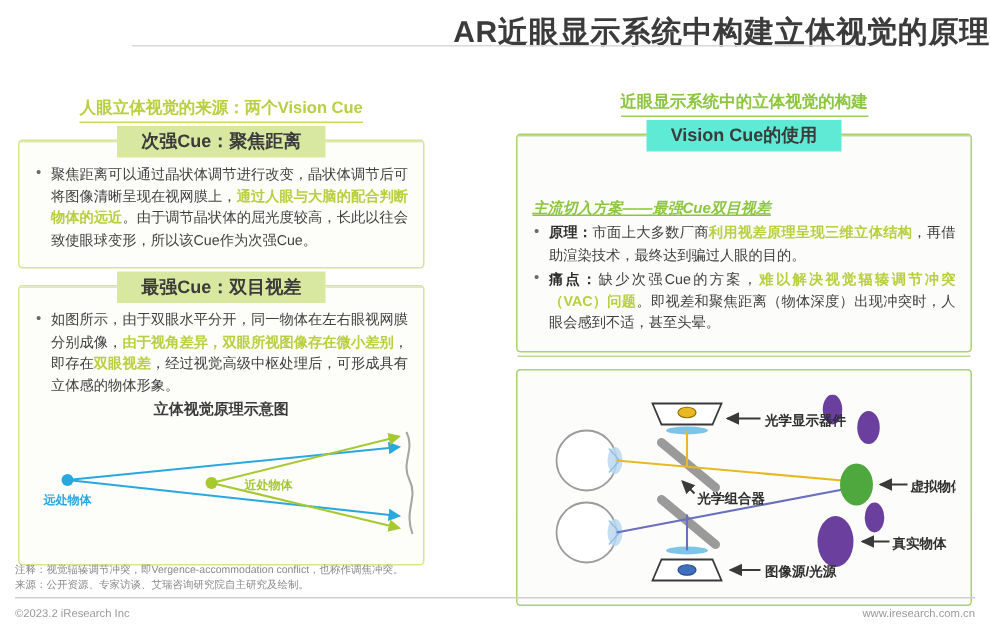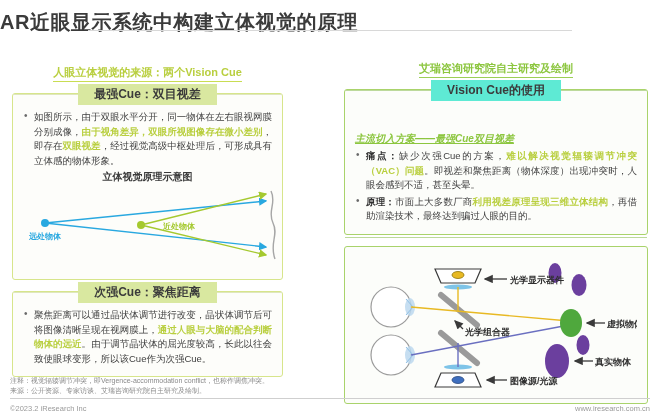--- a/index.html
+++ b/index.html
@@ -7,21 +7,21 @@
     width: 660px; height: 419px;
     background: #ffffff;
     font-family: "Liberation Sans", "DejaVu Sans", sans-serif;
     overflow: hidden;
   }
   .page { position: relative; width: 660px; height: 419px; }
 
   
   .title-wrap {
     position: absolute; left: 0; top: 8px; width: 660px;
-    text-align: left;
+    text-align: right;
   }
   .title {
     font-size: 20px; font-weight: bold; color: #3b3b3b;
     letter-spacing: 0.5px; line-height: 28px;
   }
   .title-rule {
     position: absolute; left: 88px; top: 30px; width: 484px; height: 1px;
     background: #d8d8d8;
   }
 
@@ -113,20 +113,35 @@
 
   <div class="title-wrap">
     <div class="title">AR近眼显示系统中构建立体视觉的原理</div>
   </div>
   <div class="title-rule"></div>
 
   <div class="col-left">
 
     <div class="col-head-row">
       <span class="col-head left">人眼立体视觉的来源：两个Vision Cue</span>
+    </div>
+
+    <div class="card">
+      <div class="band-wrap">
+        <span class="band-line"></span>
+        <span class="band">次强Cue：聚焦距离</span>
+        <span class="band-line"></span>
+      </div>
+      <div class="card-body">
+        <ul class="blist">
+          <li>
+            <span><span>聚焦距离可以通过晶状体调节进行改变，晶状体调节后可将图像清晰呈现在视网膜上，</span><span class="hl">通过人眼与大脑的配合判断物体的远近</span><span>。由于调节晶状体的屈光度较高，长此以往会致使眼球变形，所以该Cue作为次强Cue。</span></span>
+          </li>
+        </ul>
+      </div>
     </div>
 
     <div class="card">
       <div class="band-wrap">
         <span class="band-line"></span>
         <span class="band">最强Cue：双目视差</span>
         <span class="band-line"></span>
       </div>
       <div class="card-body">
         <ul class="blist">
@@ -158,57 +173,42 @@
 
             <circle cx="22" cy="38" r="4" fill="#29a8e0"></circle>
             <circle cx="118" cy="40" r="4" fill="#a5c92f"></circle>
 
             <text x="6" y="54" font-size="8" font-weight="bold" fill="#29a8e0" font-family="Liberation Sans, sans-serif">远处物体</text>
             <text x="140" y="44" font-size="8" font-weight="bold" fill="#a5c92f" font-family="Liberation Sans, sans-serif">近处物体</text>
           </svg>
         </div>
       </div>
     </div>
-
-    <div class="card">
-      <div class="band-wrap">
-        <span class="band-line"></span>
-        <span class="band">次强Cue：聚焦距离</span>
-        <span class="band-line"></span>
-      </div>
-      <div class="card-body">
-        <ul class="blist">
-          <li>
-            <span><span>聚焦距离可以通过晶状体调节进行改变，晶状体调节后可将图像清晰呈现在视网膜上，</span><span class="hl">通过人眼与大脑的配合判断物体的远近</span><span>。由于调节晶状体的屈光度较高，长此以往会致使眼球变形，所以该Cue作为次强Cue。</span></span>
-          </li>
-        </ul>
-      </div>
-    </div>
   </div>
 
   <div class="col-right">
 
     <div class="col-head-row">
-      <span class="col-head right">艾瑞咨询研究院自主研究及绘制</span>
+      <span class="col-head right">近眼显示系统中的立体视觉的构建</span>
     </div>
 
     <div class="card green">
       <div class="band-wrap">
         <span class="band-line dark"></span>
         <span class="band dark">Vision Cue的使用</span>
         <span class="band-line dark"></span>
       </div>
       <div class="card-body">
         <span class="lead">主流切入方案——最强Cue双目视差</span>
         <ul class="blist">
           <li>
+            <span><span class="bold">原理：</span><span>市面上大多数厂商</span><span class="hl">利用视差原理呈现三维立体结构</span><span>，再借助渲染技术，最终达到骗过人眼的目的。</span></span>
+          </li>
+          <li>
             <span><span class="bold">痛点：</span><span>缺少次强Cue的方案，</span><span class="hl">难以解决视觉辐辏调节冲突（VAC）问题</span><span>。即视差和聚焦距离（物体深度）出现冲突时，人眼会感到不适，甚至头晕。</span></span>
-          </li>
-          <li>
-            <span><span class="bold">原理：</span><span>市面上大多数厂商</span><span class="hl">利用视差原理呈现三维立体结构</span><span>，再借助渲染技术，最终达到骗过人眼的目的。</span></span>
           </li>
         </ul>
       </div>
     </div>
 
     <div class="card green">
       <div class="band-wrap">
         <span class="band-line dark"></span>
         <span class="band-line dark"></span>
       </div>

